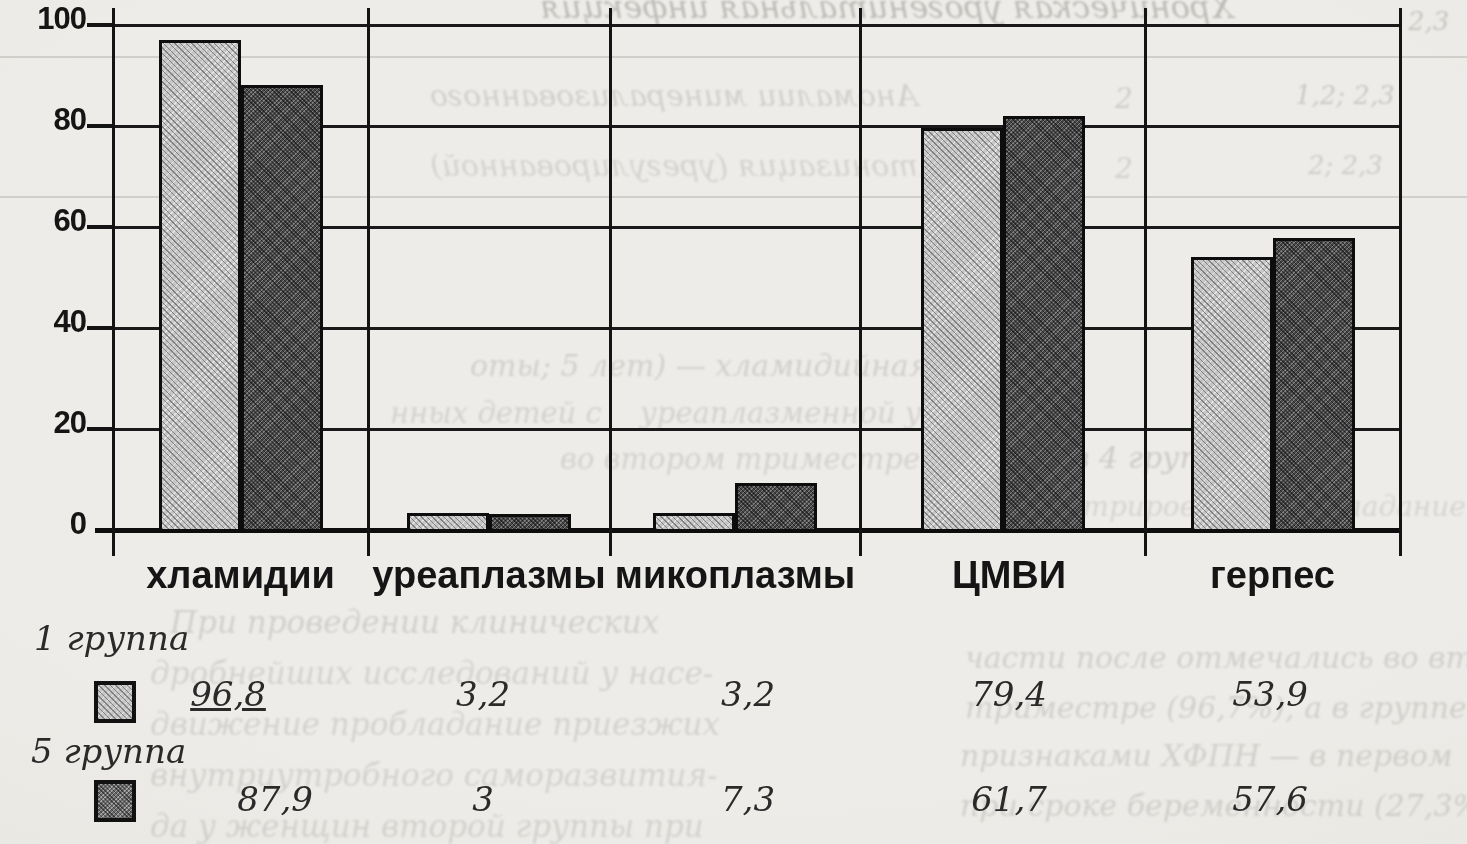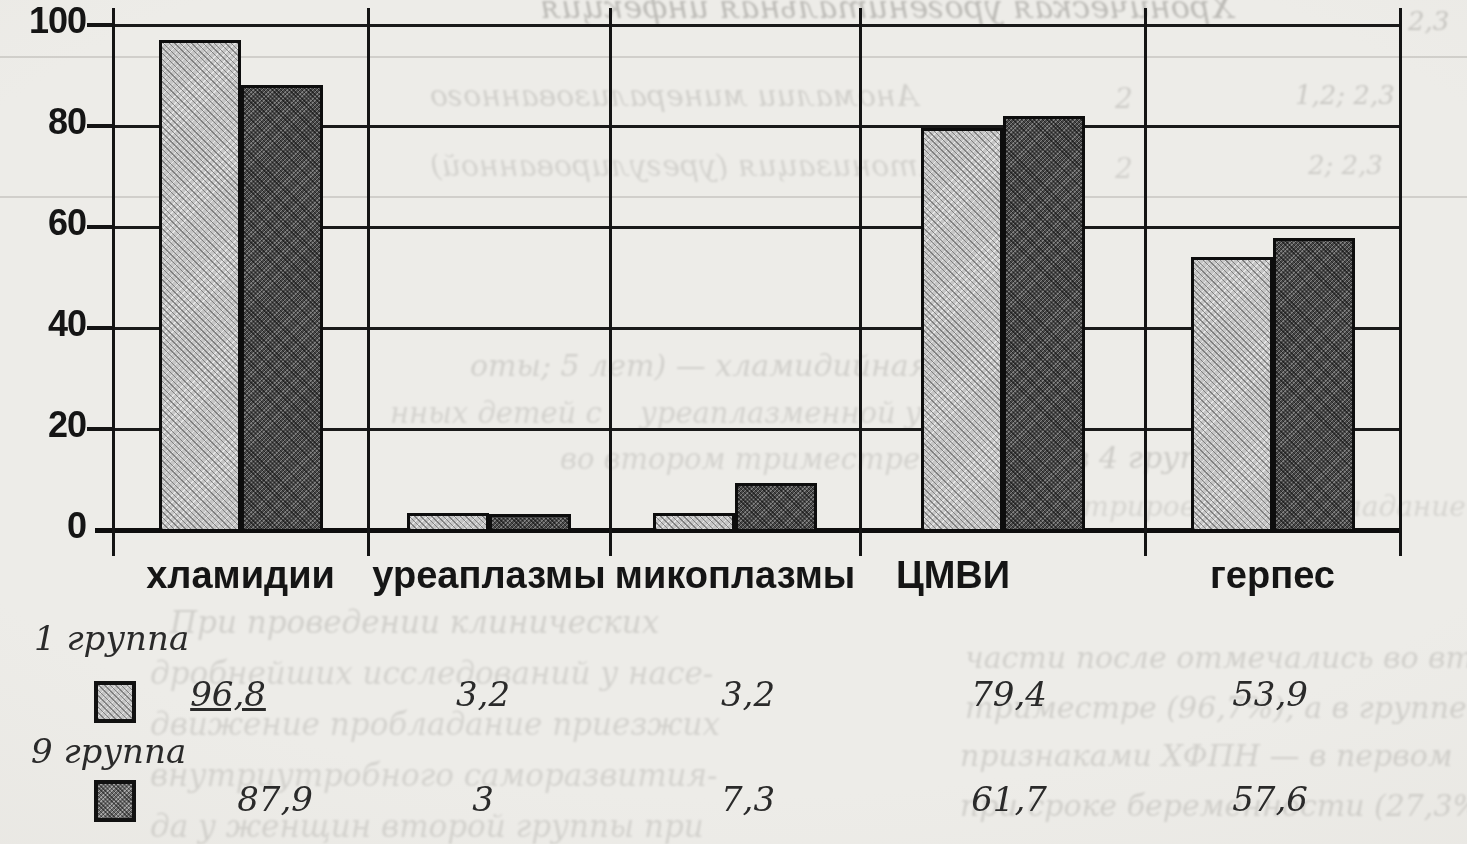--- a/index.html
+++ b/index.html
@@ -14,21 +14,21 @@
     filter:blur(1.2px);white-space:nowrap;pointer-events:none;
   }
   .ghost.mir{transform:scaleX(-1);}
   .ghost-rule{position:absolute;height:2px;background:#8a8881;opacity:.28;filter:blur(.6px);}
   
   .vline{position:absolute;width:3px;background:#141414;}
   .hgrid{position:absolute;height:3px;background:#1a1a1a;}
   .baseline{position:absolute;height:5px;background:#0e0e0e;}
   .ytick{position:absolute;height:4px;width:26px;background:#141414;}
   .ylab{
-    position:absolute;width:86px;text-align:right;font-weight:bold;font-size:36px;
+    position:absolute;width:86px;text-align:right;font-weight:bold;font-size:31px;
     color:#151515;line-height:1;letter-spacing:-1px;
   }
   .bar{position:absolute;border:3px solid #0d0d0d;box-sizing:border-box;}
   .g1{
     background-color:#c6c6c6;
     background-image:
       repeating-linear-gradient(45deg, rgba(70,70,70,.55) 0 1px, rgba(0,0,0,0) 1px 4px),
       repeating-linear-gradient(-45deg, rgba(255,255,255,.55) 0 1px, rgba(0,0,0,0) 1px 5px);
   }
   .g2{
@@ -116,29 +116,29 @@
       <div class="bar g2" style="left: 240.5px; top: 85.105px; width: 82px; height: 446.895px; z-index: 3;"></div>
       <div class="catlab" style="left: 240.5px; top: 554px; z-index: 2;">хламидии</div>
       <div class="bar g1" style="left: 407px; top: 512.84px; width: 82px; height: 19.16px; z-index: 3;"></div>
       <div class="bar g2" style="left: 489px; top: 513.85px; width: 82px; height: 18.15px; z-index: 3;"></div>
       <div class="catlab" style="left: 489px; top: 554px; z-index: 2;">уреаплазмы</div>
       <div class="bar g1" style="left: 653px; top: 512.84px; width: 82px; height: 19.16px; z-index: 3;"></div>
       <div class="bar g2" style="left: 735px; top: 483.045px; width: 82px; height: 48.955px; z-index: 3;"></div>
       <div class="catlab" style="left: 735px; top: 554px; z-index: 2;">микоплазмы</div>
       <div class="bar g1" style="left: 920.5px; top: 128.03px; width: 82px; height: 403.97px; z-index: 3;"></div>
       <div class="bar g2" style="left: 1002.5px; top: 115.91px; width: 82px; height: 416.09px; z-index: 3;"></div>
-      <div class="catlab" style="left: 953px; top: 554px; z-index: 2;">ЦМВИ</div>
+      <div class="catlab" style="left: 1009px; top: 554px; z-index: 2;">ЦМВИ</div>
       <div class="bar g1" style="left: 1190.5px; top: 256.805px; width: 82px; height: 275.195px; z-index: 3;"></div>
       <div class="bar g2" style="left: 1272.5px; top: 238.12px; width: 82px; height: 293.88px; z-index: 3;"></div>
       <div class="catlab" style="left: 1272.5px; top: 554px; z-index: 2;">герпес</div>
     </div>
   <div id="legend-layer">
     <div class="legend-label" style="left:34px;top:618px">1 группа</div>
     <div class="swatch g1" style="left:94px;top:681px"></div>
-    <div class="legend-label" style="left:31px;top:731px">9 группа</div>
+    <div class="legend-label" style="left:31px;top:731px">5 группа</div>
     <div class="swatch swatch2" style="left:94px;top:780px"></div>
   <div class="valcell" style="left: 228px; top: 674px; text-decoration: underline;">96,8</div>
       <div class="valcell" style="left: 242px; top: 779px; margin-left: 33px;">87,9</div>
       <div class="valcell" style="left: 483px; top: 674px;">3,2</div>
       <div class="valcell" style="left: 483px; top: 779px;">3</div>
       <div class="valcell" style="left: 748px; top: 674px;">3,2</div>
       <div class="valcell" style="left: 748px; top: 779px;">7,3</div>
       <div class="valcell" style="left: 1009px; top: 674px; font-style: italic;">79,4</div>
       <div class="valcell" style="left: 1009px; top: 779px;">61,7</div>
       <div class="valcell" style="left: 1270px; top: 674px;">53,9</div>

